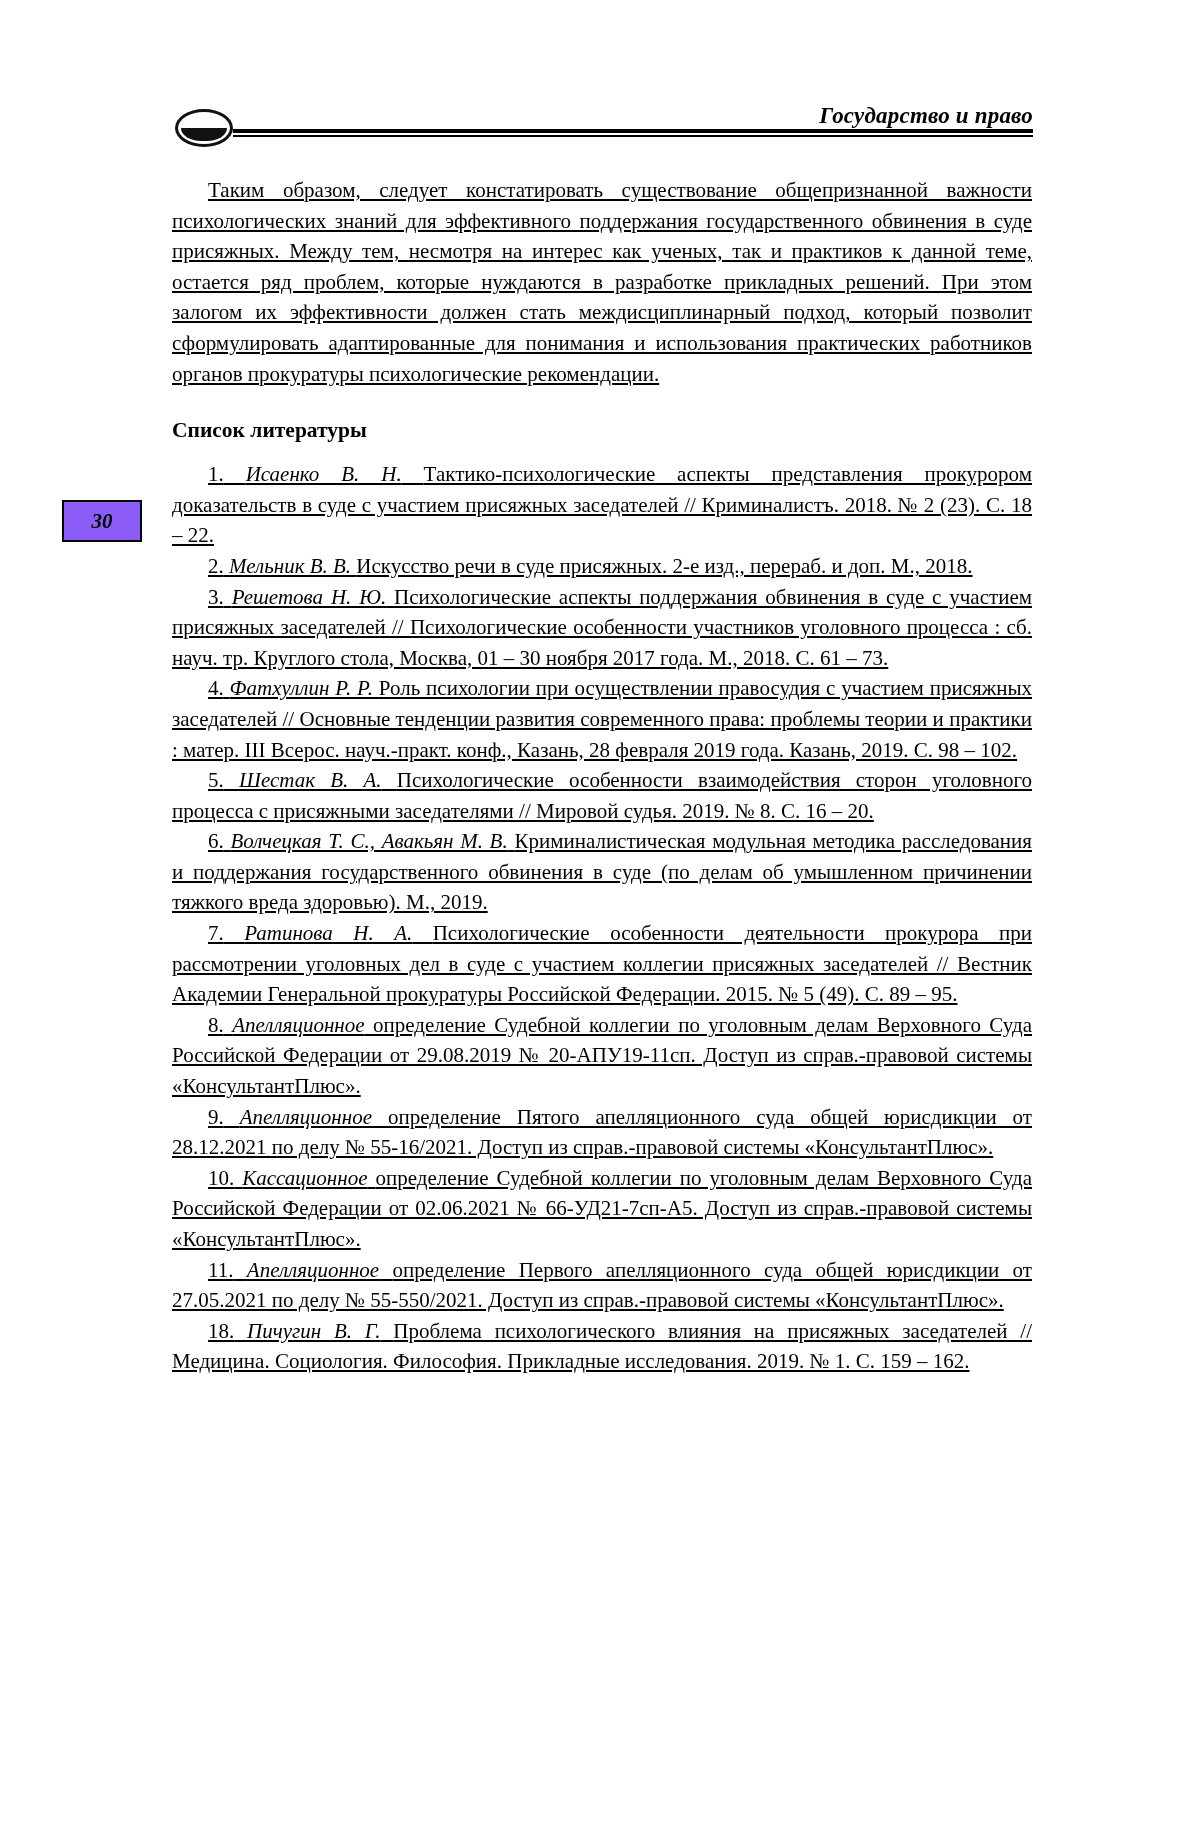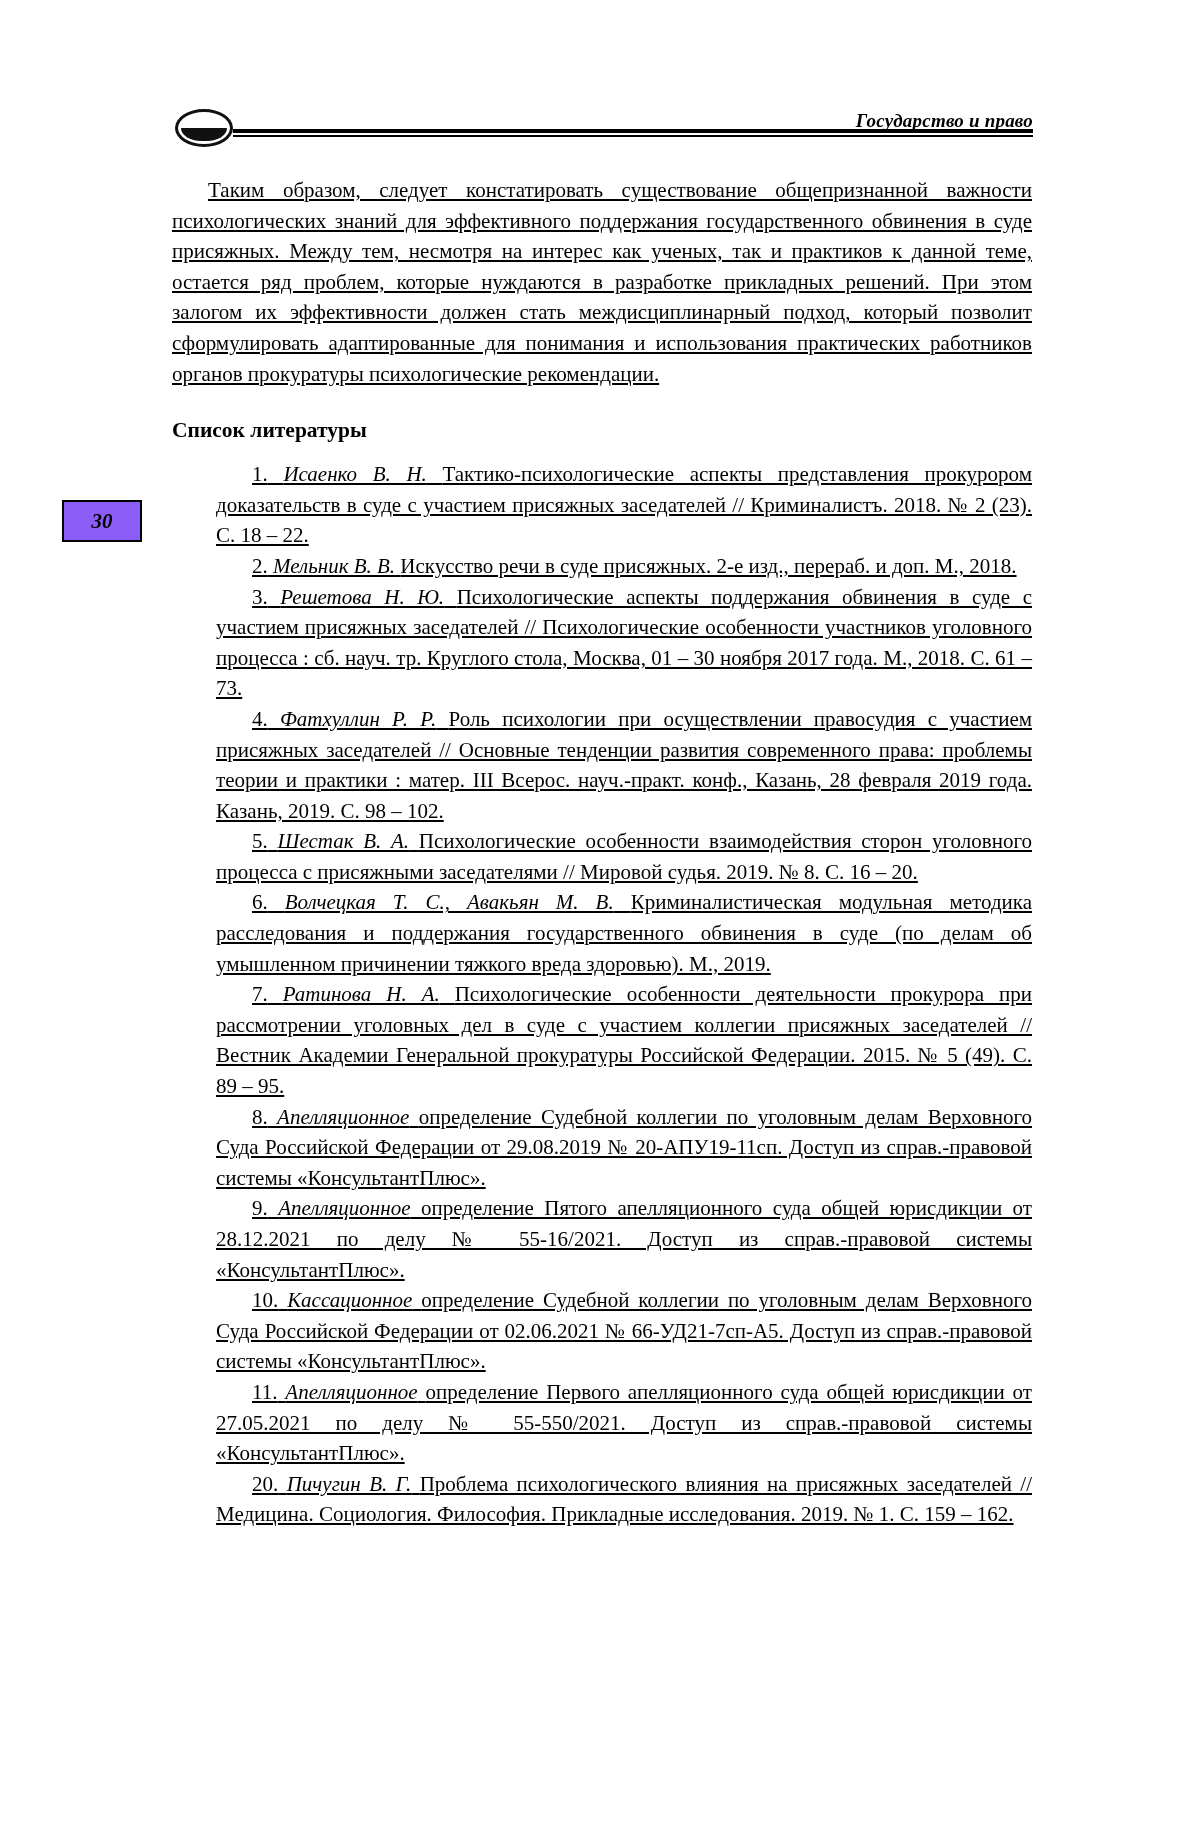--- a/index.html
+++ b/index.html
@@ -26,25 +26,25 @@
   .header {
     position: absolute;
     left: 175px;
     top: 95px;
     width: 858px;
     height: 60px;
   }
   .header-journal {
     position: absolute;
     right: 0;
-    top: 15px;
+    top: 8px;
     font-family: "Liberation Serif", serif;
     font-style: italic;
     font-weight: bold;
-    font-size: 19px;
+    font-size: 23px;
     letter-spacing: 0.2px;
     color: #000;
     white-space: nowrap;
   }
   .header-rules {
     position: absolute;
     left: 58px;
     right: 0;
     top: 34px;
     height: 9px;
@@ -140,21 +140,20 @@
   .refs-title {
     margin-top: 26px;
     margin-bottom: 14px;
     text-align: left;
     font-weight: bold;
     font-size: 21.5px;
     line-height: 30px;
   }
   .ref {
     text-indent: 36px;
-    margin-left: 44px;
   }
   .ref i {
     font-style: italic;
   }
 </style>
 </head>
 <body>
 
 <div class="page">
 
@@ -241,19 +240,19 @@
       <span>определение Судебной коллегии по уголовным делам Верховного Суда Российской Федерации от 02.06.2021 № 66-УД21-7сп-А5. Доступ из справ.-правовой системы «КонсультантПлюс».</span>
     </p>
 
     <p class="ref">
       <span>11.</span>
       <i>Апелляционное</i>
       <span>определение Первого апелляционного суда общей юрисдикции от 27.05.2021 по делу № 55-550/2021. Доступ из справ.-правовой системы «КонсультантПлюс».</span>
     </p>
 
     <p class="ref">
-      <span>20.</span>
+      <span>18.</span>
       <i>Пичугин В. Г.</i>
       <span>Проблема психологического влияния на присяжных заседателей // Медицина. Социология. Философия. Прикладные исследования. 2019. № 1. С. 159 – 162.</span>
     </p>
 
   </div>
 </div>
 
 </body></html>

